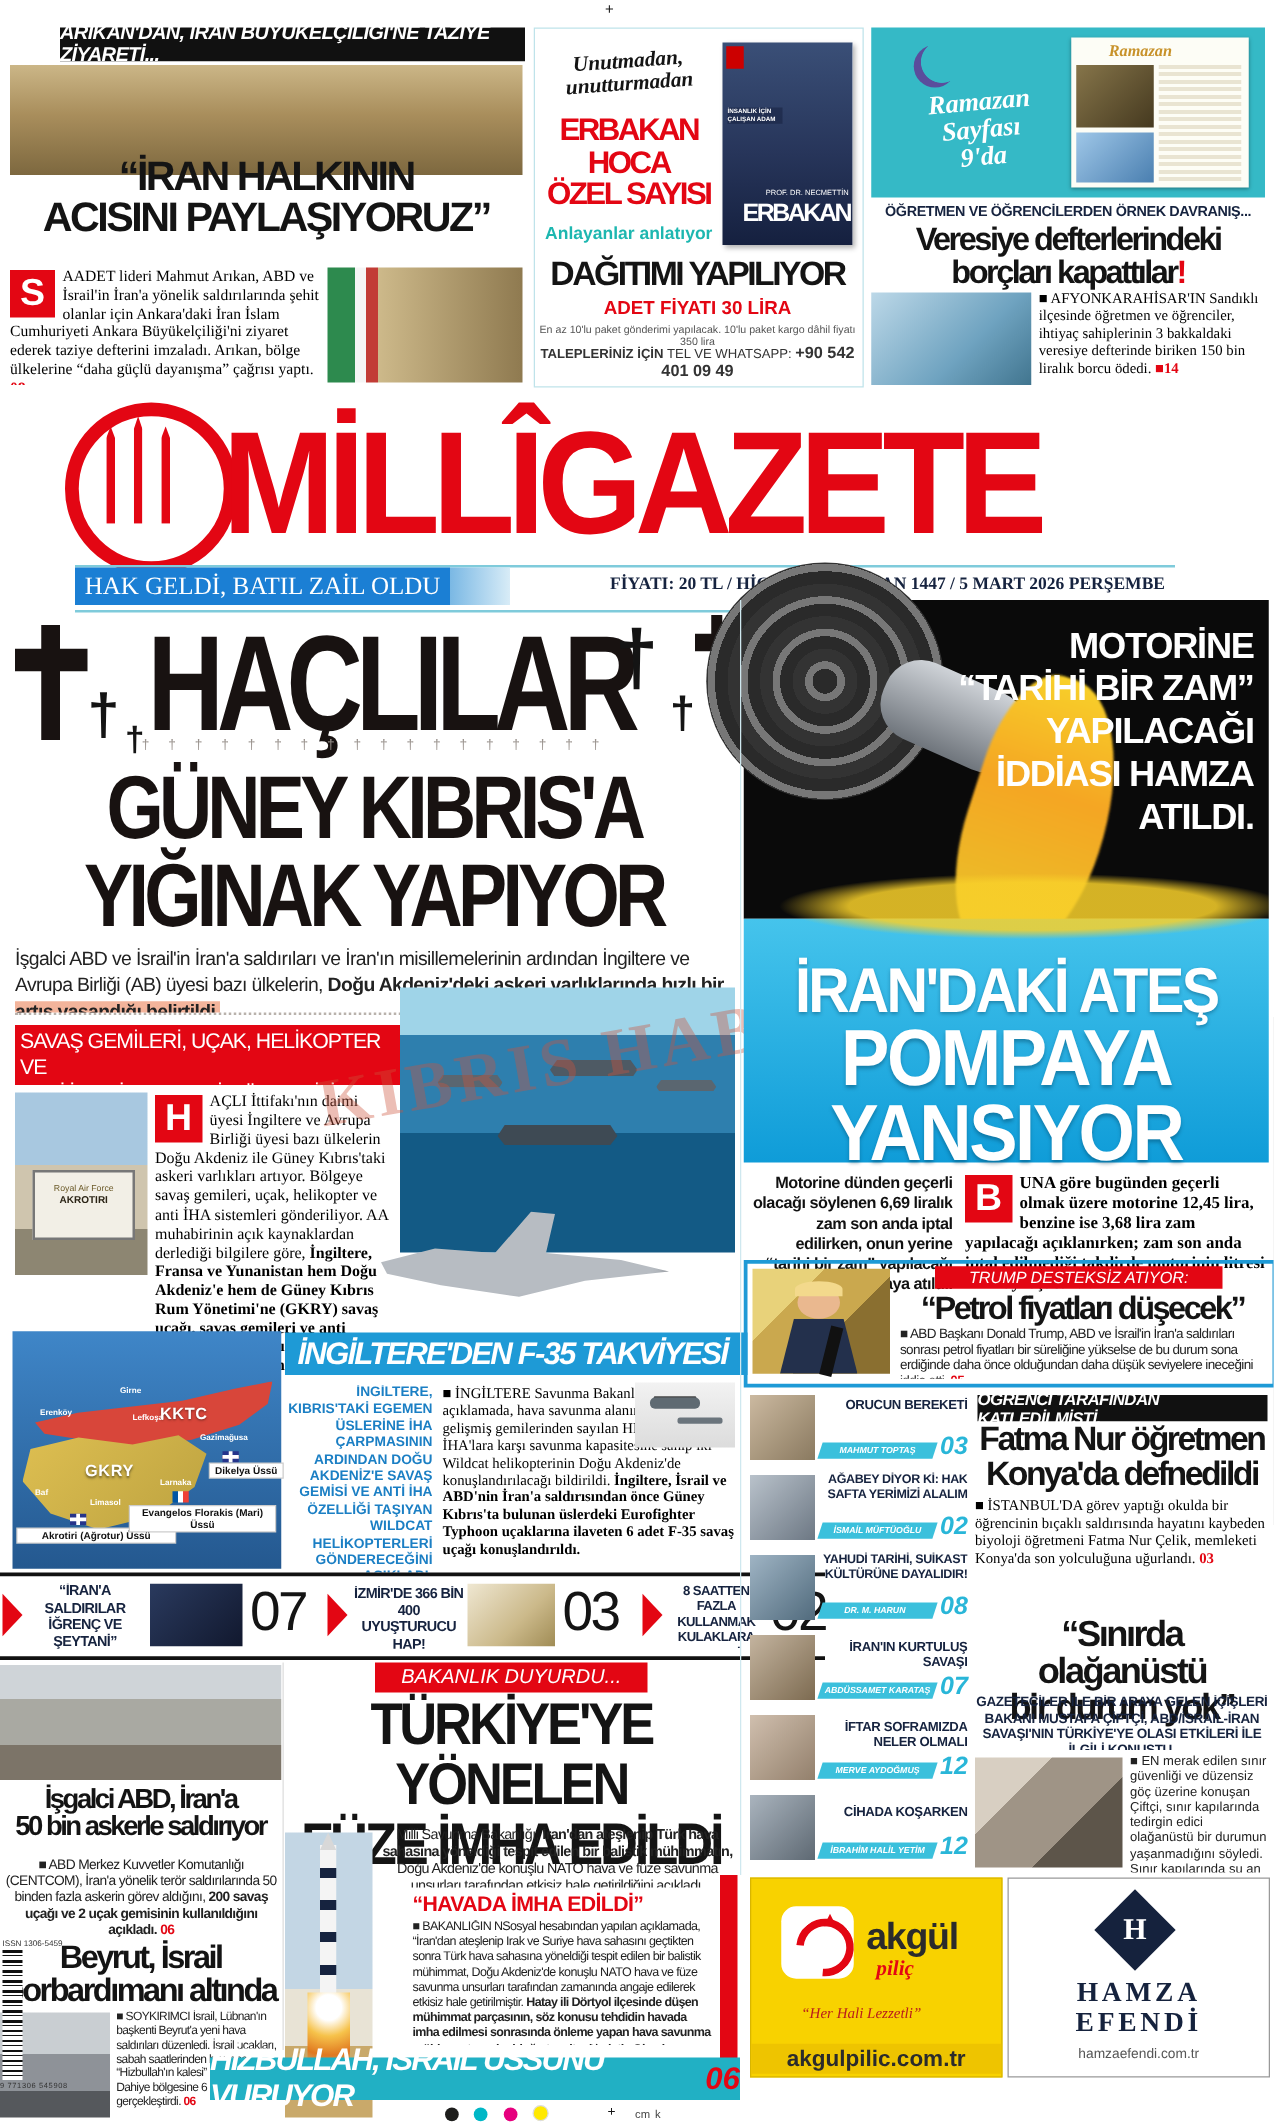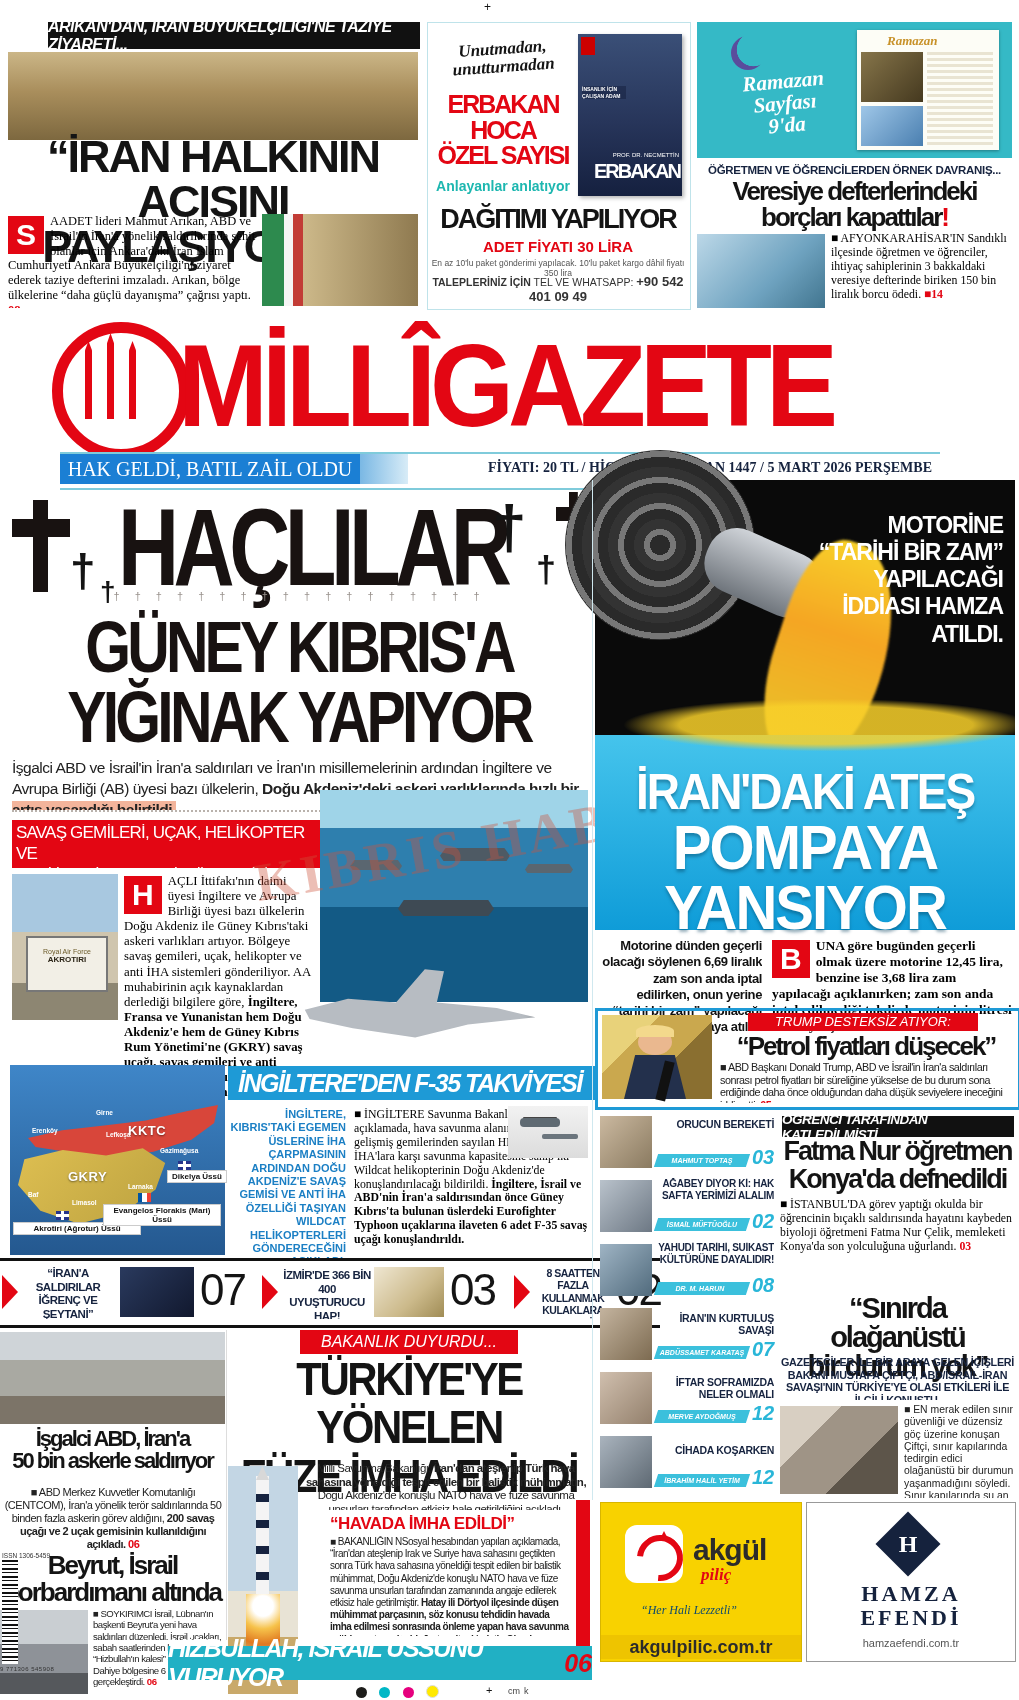--- a/index.html
+++ b/index.html
@@ -39,21 +39,21 @@
 </style>
 </head>
 <body>
 
 <div id="page">
 
   <div class="ab blk" style="left:484px;top:0;font-size:12px">+</div>
 
   <div class="ab kickbar" style="left:48px;top:22px;width:372px;height:27px;font-size:16px">ARIKAN'DAN, İRAN BÜYÜKELÇİLİĞİ'NE TAZİYE ZİYARETİ...</div>
   <div class="ab" style="left:8px;top:52px;width:410px;height:88px;background:linear-gradient(180deg,#cbb687 0%,#a98e5c 45%,#7d683f 100%)"></div>
-  <div class="ab blk b ctr hcond" style="left:8px;top:134px;width:410px;font-size:45px;line-height:1.0">
+  <div class="ab blk b ctr hcond" style="left:8px;top:124px;width:410px;font-size:33px;line-height:1.0">
     <div>“İRAN HALKININ</div>
     <div>ACISINI PAYLAŞIYORUZ”</div>
   </div>
   <div class="ab serif tx" style="left:8px;top:214px;width:248px;height:94px;font-size:12.5px">
     <span class="dcap">S</span><span>AADET lideri Mahmut Arıkan, ABD ve İsrail'in İran'a yönelik saldırılarında şehit olanlar için Ankara'daki İran İslam Cumhuriyeti Ankara Büyükelçiliği'ni ziyaret ederek taziye defterini imzaladı. Arıkan, bölge ülkelerine “daha güçlü dayanışma” çağrısı yaptı.</span>
     <span class="pageref">08</span>
   </div>
   <div class="ab" style="left:262px;top:214px;width:156px;height:92px;background:linear-gradient(90deg,#2d8a4e 0 14%,#f5f5f5 14% 20%,#c23c36 20% 26%,#cdb98a 26%,#8f7a50)"></div>
 
   <div class="ab" style="left:427px;top:22px;width:262px;height:286px;border:1px solid #bfe3ea"></div>
@@ -203,21 +203,21 @@
     <div class="ab teaser-arrow" style="left:514px;top:14px"></div>
     <div class="ab navy b ctr tx" style="left:530px;top:6px;width:86px;height:52px;font-size:10.5px;letter-spacing:-.5px">8 SAATTEN FAZLA KULLANMAK KULAKLARA ZARAR VERİYOR</div>
     <div class="ab blk" style="left:616px;top:4px;font-size:44px;letter-spacing:-2px">02</div>
   </div>
 
   <div class="ab" style="left:595px;top:480px;width:420px;height:450px">
     <div class="ab" style="left:0;top:0;width:420px;height:255px;background:#0a0a0a">
       <div class="ab" style="left:-30px;top:-30px;width:190px;height:190px;border-radius:50%;background:repeating-radial-gradient(circle at 50% 50%, #2a2a2a 0 10px, #777 10px 16px, #333 16px 26px)"></div>
       <div class="ab" style="left:108px;top:60px;width:120px;height:66px;border-radius:30px;background:linear-gradient(180deg,#cfd3d8,#6f757c);transform:rotate(24deg)"></div>
       <div class="ab" style="left:180px;top:60px;width:110px;height:230px;background:linear-gradient(180deg,#f8d02a 0%,#f5a623 40%,#e8c52a 100%);transform:rotate(18deg);border-radius:40% 60% 50% 50%;filter:blur(1px)"></div>
-      <div class="ab w b rt" style="right:12px;top:32px;width:240px;font-size:23px;letter-spacing:-1px;line-height:1.18">
+      <div class="ab w b rt" style="right:12px;top:20px;width:240px;font-size:29px;letter-spacing:-1px;line-height:1.18">
         <div>MOTORİNE</div>
         <div>“TARİHİ BİR ZAM”</div>
         <div>YAPILACAĞI</div>
         <div>İDDİASI HAMZA</div>
         <div>ATILDI.</div>
       </div>
     </div>
     <div class="ab" style="left:0;top:255px;width:420px;height:195px;background:linear-gradient(180deg,#45c4ec,#0f9cd8)"></div>
     <div class="ab" style="left:0;top:215px;width:420px;height:60px;background:radial-gradient(ellipse at 55% 50%, rgba(248,208,42,.85) 0 45%, transparent 62%)"></div>
     <div class="ab w b ctr" style="left:0;top:282px;width:420px;font-size:46px;letter-spacing:-2px;transform:scaleY(1.1);transform-origin:center top;text-shadow:0 2px 3px rgba(0,60,90,.4)">İRAN'DAKİ ATEŞ</div>
@@ -352,21 +352,21 @@
   </div>
   <div class="ab" style="left:576px;top:1500px;width:14px;height:158px;background:#e30613"></div>
 
   <div class="ab" style="left:600px;top:1502px;width:200px;height:158px;background:#f8d200;border:1px solid #d8b500">
     <div class="ab" style="left:24px;top:22px;width:58px;height:58px;background:#fff;border-radius:12px">
       <div class="ab" style="left:12px;top:10px;width:34px;height:34px;border:6px solid #e30613;border-radius:50%;border-left-color:transparent;transform:rotate(-40deg)"></div>
       <div class="ab" style="left:34px;top:6px;width:0;height:0;border-left:5px solid transparent;border-right:5px solid transparent;border-bottom:10px solid #e30613"></div>
     </div>
     <div class="ab b" style="left:92px;top:30px;font-size:30px;color:#2b2b2b;letter-spacing:-1px">akgül</div>
     <div class="ab serif i b red" style="left:100px;top:62px;font-size:17px">piliç</div>
-    <div class="ab serif i ctr" style="left:0;top:100px;width:176px;font-size:12px;color:#0c4a6e">“Her Hali Lezzetli”</div>
+    <div class="ab serif i ctr" style="left:0;top:100px;width:176px;font-size:12px;color:#b91c1c">“Her Hali Lezzetli”</div>
     <div class="ab ctr b" style="left:0;top:132px;width:200px;font-size:18px;color:#2b2b2b;background:#eec400;line-height:24px;height:24px">akgulpilic.com.tr</div>
   </div>
   <div class="ab" style="left:806px;top:1502px;width:208px;height:158px;background:#fff;border:1px solid #999">
     <div class="ab" style="left:78px;top:18px;width:46px;height:46px;background:#15223d;transform:rotate(45deg)"></div>
     <div class="ab serif b w ctr" style="left:78px;top:28px;width:46px;font-size:24px">H</div>
     <div class="ab serif b ctr" style="left:0;top:78px;width:208px;font-size:22px;color:#15223d;letter-spacing:3px">HAMZA</div>
     <div class="ab serif b ctr" style="left:0;top:102px;width:208px;font-size:22px;color:#15223d;letter-spacing:3px">EFENDİ</div>
     <div class="ab ctr" style="left:0;top:134px;width:208px;font-size:11px;color:#555">hamzaefendi.com.tr</div>
   </div>
 

